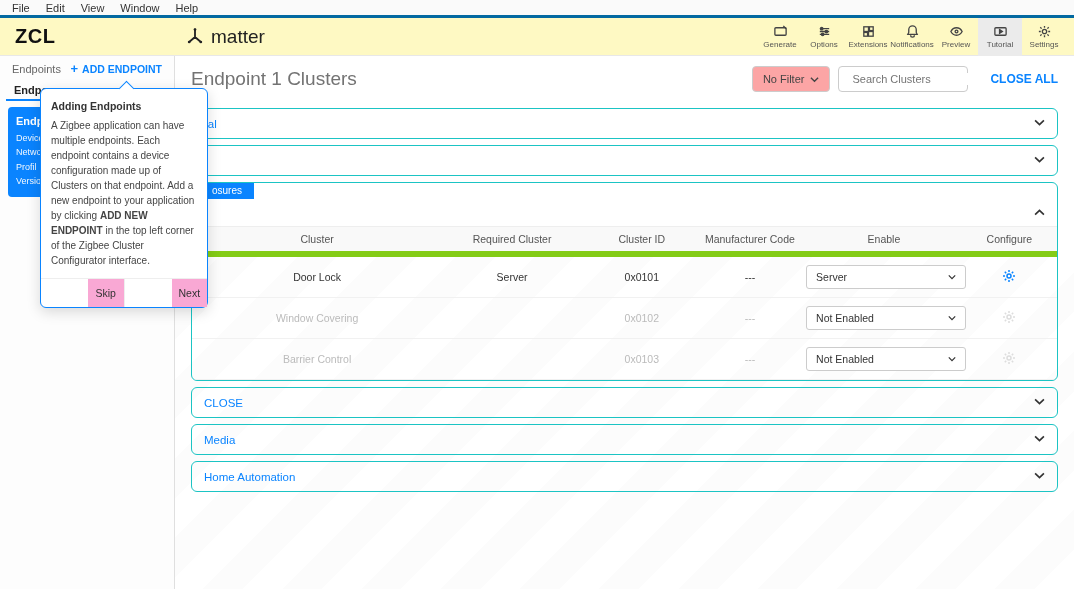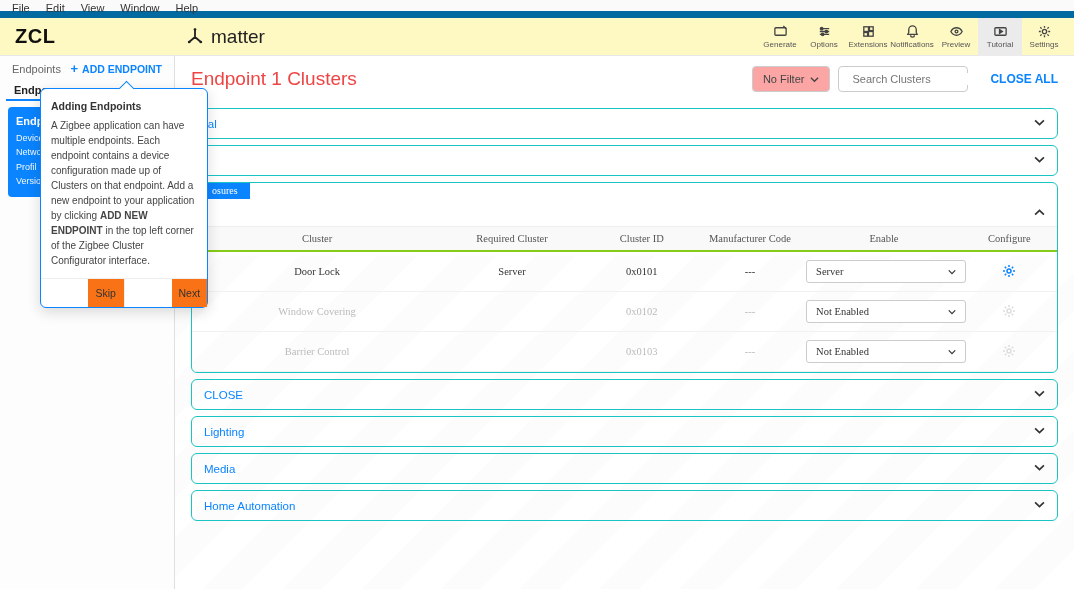--- a/index.html
+++ b/index.html
@@ -1,17 +1,17 @@
 <!DOCTYPE html>
 <html><head>
 <meta charset="utf-8">
 <style>
 * { box-sizing: border-box; margin: 0; padding: 0; }
 body { font-family: -apple-system, BlinkMacSystemFont, "Segoe UI", Arial, sans-serif; font-size: 11px; color: #333; background: #fff; width: 1074px; height: 589px; overflow: hidden; position: relative; }
-.menubar { height: 18px; background: #fafafa; border-bottom: 7px solid #0369a1; display: flex; padding-left: 4px; font-size: 11px; }
+.menubar { height: 18px; background: #fafafa; border-bottom: 3px solid #0369a1; display: flex; padding-left: 4px; font-size: 11px; }
 .menubar span { padding: 2px 8px; cursor: default; }
 .topbar { height: 38px; background: #fef9c3; border-bottom: 1px solid #e8e8e8; display: flex; align-items: center; }
 .zcl-label { width: 175px; padding-left: 15px; font-size: 20px; font-weight: 700; color: #111; letter-spacing: 0.5px; }
 .brand { display: flex; align-items: center; padding-left: 10px; }
 .brand svg { width: 20px; height: 20px; margin-right: 6px; }
 .brand-text { font-size: 19px; font-weight: 400; color: #222; }
 .toolbar { margin-left: auto; display: flex; padding-right: 8px; align-items: flex-end; }
 .tool-btn { display: flex; flex-direction: column; align-items: center; justify-content: center; width: 44px; height: 38px; font-size: 8px; color: #555; cursor: pointer; }
 .tool-btn.active { background: #ebebeb; }
 .tool-btn svg { width: 15px; height: 15px; margin-bottom: 1px; fill: none; stroke: #444; stroke-width: 1.4; }
@@ -21,57 +21,57 @@
 .add-ep { color: #0a84ff; font-weight: 600; font-size: 10.5px; display: flex; align-items: center; cursor: pointer; }
 .add-ep-plus { color: #0a84ff; margin-right: 4px; font-size: 13px; font-weight: 700; }
 .tabs { display: flex; padding-left: 6px; }
 .tab { font-size: 11px; padding: 3px 8px; color: #444; cursor: pointer; }
 .tab.active { border-bottom: 2px solid #0a84ff; font-weight: 600; color: #222; }
 .ep-box { margin: 6px 8px 0 8px; background: #0a84ff; color: #fff; border-radius: 4px; padding: 8px; }
 .ep-box-title { font-weight: 700; font-size: 11px; margin-bottom: 4px; }
 .ep-meta { font-size: 9px; line-height: 1.6; opacity: 0.95; }
 .content { flex: 1; overflow: auto; position: relative; }
 .content-header { display: flex; align-items: center; padding: 10px 16px; }
-.page-title { font-size: 19px; font-weight: 500; color: #ef4444; flex: 1; }
+.page-title { font-size: 19px; font-weight: 500; color: #737373; flex: 1; }
 .filter-btn { height: 26px; padding: 0 10px; border: 1px solid #ccc; border-radius: 4px; background: #fca5a5; display: flex; align-items: center; font-size: 11px; color: #444; cursor: pointer; }
 .filter-btn svg { width: 9px; height: 9px; margin-left: 6px; fill: #666; }
 .search-box { margin-left: 8px; height: 26px; width: 130px; border: 1px solid #ccc; border-radius: 4px; display: flex; align-items: center; padding: 0 8px; }
 .search-box svg { width: 12px; height: 12px; fill: none; stroke: #888; stroke-width: 2; margin-right: 5px; }
 .search-box input { border: none; outline: none; font-size: 11px; flex: 1; }
 .close-all { margin-left: 22px; color: #0a84ff; font-weight: 600; font-size: 12px; cursor: pointer; }
 .acc { margin: 6px 16px; border: 1.5px solid #1bc4c4; border-radius: 6px; display: flex; align-items: center; padding: 8px 12px; cursor: pointer; min-height: 20px; }
 .acc-label { color: #0a84ff; font-size: 11.5px; font-weight: 500; }
 .acc-chevron { margin-left: auto; }
 .acc-chevron svg { width: 11px; height: 11px; fill: #666; }
-.acc-open { margin: 6px 16px; border: 1.5px solid #1bc4c4; border-radius: 6px; overflow: hidden; font-family: Liberation Serif, serif; }
+.acc-open { margin: 6px 16px; border: 1.5px solid #1bc4c4; border-radius: 6px; overflow: hidden; }
 .chip { background: #0a84ff; color: #fff; font-size: 10px; padding: 3px 12px; display: inline-block; margin-left: 8px; margin-top: -1px; }
 .open-head { display: flex; align-items: center; padding: 8px 12px 6px 12px; cursor: pointer; }
 .open-head .acc-chevron svg { transform: rotate(180deg); }
-.table-head { display: flex; background: #f9f9f9; border-top: 1px solid #eee; border-bottom: 2px solid #84cc16; padding: 6px 0; font-size: 10.5px; color: #555; }
+.table-head { display: flex; background: #f9f9f9; border-top: 1px solid #eee; border-bottom: 6px solid #84cc16; padding: 6px 0; font-size: 10.5px; color: #555; }
 .col-cluster { width: 28%; text-align: center; padding-left: 8px; }
 .col-req { width: 18%; text-align: center; }
 .col-id { width: 12%; text-align: center; }
 .col-mfg { width: 13%; text-align: center; }
 .col-enable { width: 18%; text-align: center; }
 .col-cfg { width: 11%; text-align: center; }
 .table-row { display: flex; align-items: center; padding: 8px 0; font-size: 10.5px; border-bottom: 1px solid #f1f1f1; }
 .table-row.dim { color: #bbb; }
 .table-row .col-cluster { text-align: center; }
 .sel { display: flex; width: 160px; margin: 0 auto; border: 1px solid #ccc; border-radius: 3px; padding: 5px 9px; background: #fff; align-items: center; font-size: 10.5px; color: #333; cursor: pointer; }
 .sel svg { margin-left: auto; width: 8px; height: 8px; fill: #666; }
 .cfg-gear { width: 14px; height: 14px; display: inline-block; }
 .cfg-gear svg { width: 14px; height: 14px; stroke: #0a84ff; fill: none; stroke-width: 1.5; }
 .cfg-gear.dim svg { stroke: #ddd; }
 .tooltip { position: absolute; top: 88px; left: 40px; width: 168px; background: #fff; border: 1px solid #0a84ff; border-radius: 6px; box-shadow: 0 4px 14px rgba(0,0,0,0.15); z-index: 50; padding: 10px 10px 0 10px; font-size: 10px; line-height: 1.5; }
 .tooltip::before { content: ""; position: absolute; top: -6px; left: 80px; width: 10px; height: 10px; background: #fff; border-left: 1px solid #0a84ff; border-top: 1px solid #0a84ff; transform: rotate(45deg); }
 .tooltip-title { font-weight: 700; font-size: 10.5px; margin-bottom: 3px; }
 .tooltip-body { color: #444; }
 .tooltip-body b { font-weight: 700; }
 .tooltip-btns { display: flex; margin: 10px -10px 0 -10px; border-top: 1px solid #eee; }
-.tooltip-btns button { flex: 1; border: none; background: #f97316; padding: 8px 0; font-size: 10.5px; color: #333; cursor: pointer; margin-left: 47px; }
+.tooltip-btns button { flex: 1; border: none; background: #f9a8d4; padding: 8px 0; font-size: 10.5px; color: #333; cursor: pointer; margin-left: 47px; }
 .tooltip-btns button:first-child { border-right: 1px solid #eee; }
 .stripe-bg { position: absolute; inset: 0; background: repeating-linear-gradient(-45deg, #fff 0, #fff 28px, #fcfcfc 28px, #fcfcfc 56px); z-index: -1; top: 200px; }
 </style>
 </head>
 <body>
 
 <svg width="0" height="0" style="position:absolute">
   <defs>
     <g id="chev-down">
         <path d="M1 3 L5 7 L9 3" stroke="currentColor" stroke-width="1.5" fill="none"></path>
@@ -286,26 +286,20 @@
     </div>
 
     <div id="more-sections">
         <div class="acc">
           <span class="acc-label">CLOSE</span>
           <span class="acc-chevron"><svg viewBox="0 0 10 10">
               <use href="#chev-down"></use>
             </svg></span>
         </div>
         <div class="acc">
-          <span class="acc-label">Lighting</span>
-          <span class="acc-chevron"><svg viewBox="0 0 10 10">
-              <use href="#chev-down"></use>
-            </svg></span>
-        </div>
-        <div class="acc">
           <span class="acc-label">Media</span>
           <span class="acc-chevron"><svg viewBox="0 0 10 10">
               <use href="#chev-down"></use>
             </svg></span>
         </div>
         <div class="acc">
           <span class="acc-label">Home Automation</span>
           <span class="acc-chevron"><svg viewBox="0 0 10 10">
               <use href="#chev-down"></use>
             </svg></span>

